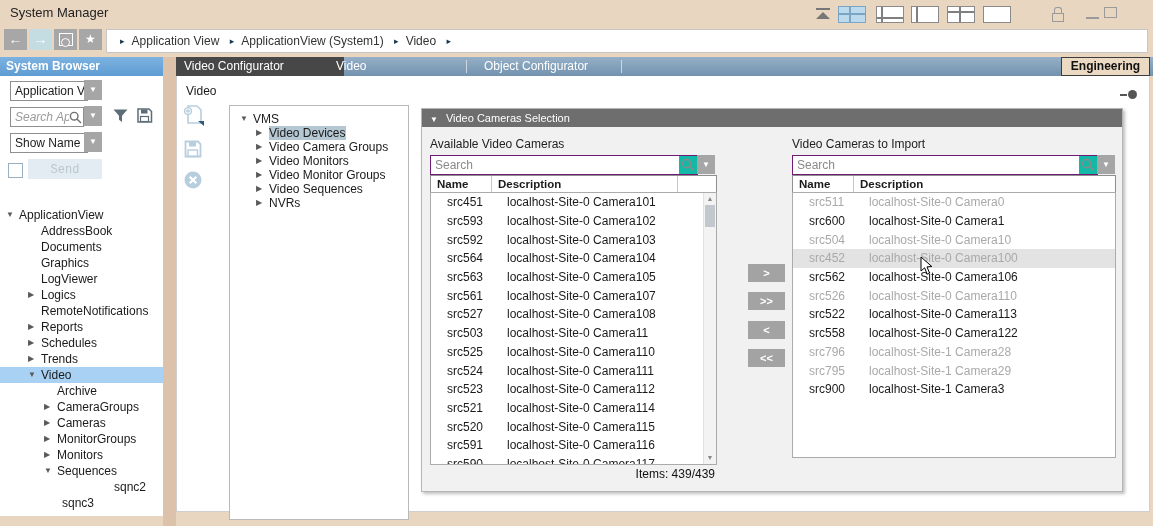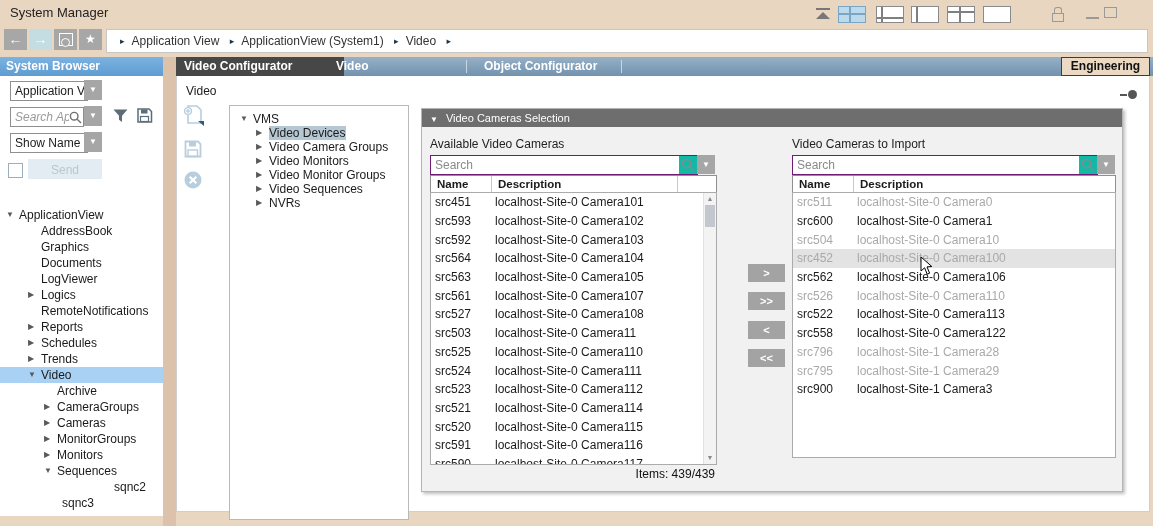--- a/index.html
+++ b/index.html
@@ -40,31 +40,31 @@
   .sb-select{position:absolute;left:10px;width:72px;height:18px;border:1px solid #8f8f8f;background:#fff;
              line-height:18px;padding-left:4px;white-space:nowrap;overflow:hidden}
   .dd-btn{position:absolute;width:18px;height:20px;background:#a6a6a6;color:#fff;text-align:center;
           line-height:20px;font-size:8px;border:none;padding:0}
   .sb-search{position:absolute;left:10px;top:50px;width:72px;height:18px;border:1px solid #8f8f8f;background:#fff}
   .sb-search input{border:none;outline:none;width:54px;height:16px;font-family:inherit;font-size:12px;font-style:italic;padding-left:4px}
   .sb-search input::placeholder{color:#9a9a9a}
   .sb-search svg{position:absolute;right:1px;top:3px}
   .chk{position:absolute;left:8px;top:106px;width:13px;height:13px;border:1px solid #9ab0c0;background:#fff}
   .send-btn{position:absolute;left:28px;top:102px;width:74px;height:20px;background:#e3ecf2;color:#b9c7d1;
-            text-align:center;line-height:20px;border:none;font-family:Liberation Sans, sans-serif;font-size:12px}
+            text-align:center;line-height:20px;border:none;font-family:Liberation Mono, monospace;font-size:12px}
   .sb-tree{position:absolute;left:0;top:150px;right:0;bottom:0;overflow:hidden}
   .trow{height:16px;line-height:16px;white-space:nowrap;display:flex;align-items:center;cursor:default}
   .trow .arr{width:13px;font-size:8px;color:#5a5a5a;flex:none;text-align:left}
   .sb-tree .trow.selected{background:#a9d1f3}
   
   .splitter{position:absolute;left:163px;top:57px;width:13px;bottom:0;background:#dcc2aa}
   
   .main{position:absolute;left:176px;top:57px;right:0;bottom:0}
   .tabbar{position:absolute;top:0;left:0;right:0;height:19px;background:linear-gradient(180deg,#96b0c7,#7292ae)}
-  .tab{position:absolute;top:0;height:19px;line-height:19px;color:#fff;font-weight:bold;font-size:12px;
+  .tab{position:absolute;top:0;height:19px;line-height:19px;color:#fff;font-weight:normal;font-size:12px;
        padding:0 8px;cursor:default;white-space:nowrap}
   .tab.active{background:#474747;left:0;width:152px}
   .tab-sep{position:absolute;top:3px;width:1px;height:13px;background:#c9d7e2}
   .engineering{position:absolute;right:3px;top:0;width:87px;height:17px;background:#ecd9c3;border:1px solid #3c3c3c;
                text-align:center;line-height:16px;font-weight:bold;color:#111;font-size:12px}
   .content{position:absolute;top:19px;left:0;right:3px;bottom:14px;background:#fff;border:1px solid #cfcfcf;border-top:none}
   .section-label{position:absolute;left:9px;top:8px;color:#1a1a1a}
   .pin{position:absolute;right:12px;top:14px;width:17px;height:9px}
   .pin .line{position:absolute;left:0;top:4px;width:7px;height:2px;background:#555}
   .pin .dot{position:absolute;right:0;top:0;width:9px;height:9px;border-radius:50%;background:#555}
@@ -84,21 +84,21 @@
   .searchbox input{border:none;outline:none;height:16px;font-family:inherit;font-size:12px;padding-left:4px;width:calc(100% - 24px)}
   .searchbox input::placeholder{color:#8a8a8a}
   .searchbox svg{position:absolute;right:2px;top:2px}
   .thead{position:absolute;top:66px;height:17px;background:#fff;border:1px solid #8f8f8f;border-bottom:1px solid #777;
          display:flex;font-weight:bold;font-size:11.5px;line-height:16px}
   .thead .c1{width:54px;padding-left:6px;border-right:1px solid #c9c9c9;flex:none}
   .thead .c2{padding-left:6px;flex:1}
   .thead .sep2{width:1px;background:#c9c9c9;margin-right:38px;flex:none}
   .tlist{position:absolute;top:83px;background:#fff;border:1px solid #ababab;overflow:hidden}
   .lrow{height:18.7px;display:flex;align-items:center;font-size:12px;white-space:nowrap;cursor:default}
-  .lrow .n{width:54px;padding-left:4px;flex:none;overflow:hidden}
+  .lrow .n{width:54px;padding-left:16px;flex:none;overflow:hidden}
   .lrow .d{padding-left:6px}
   .lrow.used{color:#a9a9a9;}
   .lrow.hover{background:#e3e3e3}
   .vscroll{position:absolute;right:0;top:0;width:12px;bottom:0;background:#f3f3f3;border-left:1px solid #e2e2e2}
   .vscroll .up,.vscroll .dn{position:absolute;left:0;right:0;text-align:center;font-size:7px;color:#8a8a8a;line-height:10px}
   .vscroll .up{top:1px}.vscroll .dn{bottom:1px}
   .vscroll .thumb{position:absolute;left:1px;right:1px;top:12px;height:22px;background:#c2c8cd}
   .items-label{position:absolute;top:358px;text-align:right;color:#111}
   .xfer{position:absolute;left:326px;width:37px;height:18px;background:#a3a3a3;color:#fff;text-align:center;
         line-height:18px;font-weight:bold;font-size:11px;border:none;padding:0;font-family:inherit}
@@ -202,26 +202,26 @@
           <span class="lbl">ApplicationView</span>
         </div>
 
         <div class="trow" style="padding-left: 28px;">
           <span class="arr"></span>
           <span class="lbl">AddressBook</span>
         </div>
 
         <div class="trow" style="padding-left: 28px;">
           <span class="arr"></span>
+          <span class="lbl">Documents</span>
+        </div>
+
+        <div class="trow" style="padding-left: 28px;">
+          <span class="arr"></span>
           <span class="lbl">Graphics</span>
-        </div>
-
-        <div class="trow" style="padding-left: 28px;">
-          <span class="arr"></span>
-          <span class="lbl">Documents</span>
         </div>
 
         <div class="trow" style="padding-left: 28px;">
           <span class="arr"></span>
           <span class="lbl">LogViewer</span>
         </div>
 
         <div class="trow" style="padding-left: 28px;">
           <span class="arr">▶</span>
           <span class="lbl">Logics</span>

